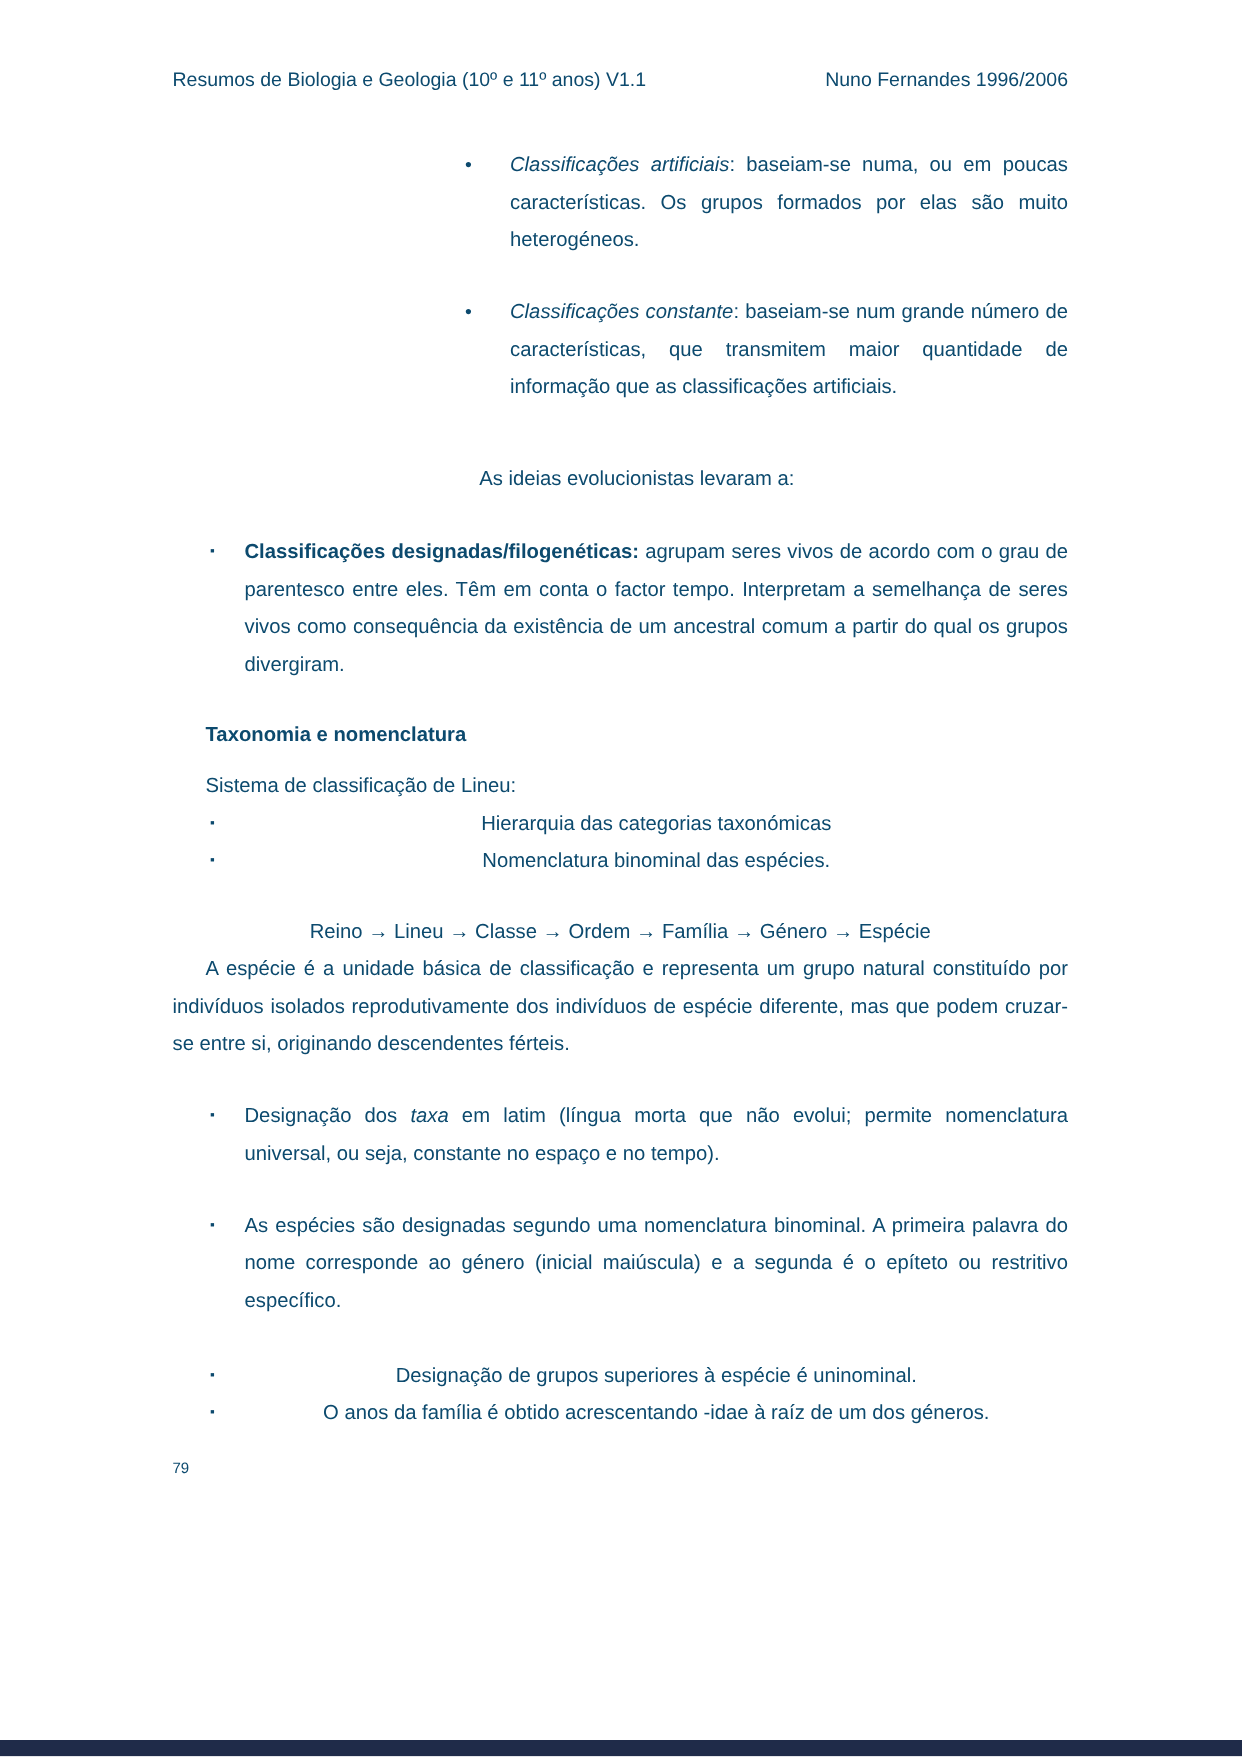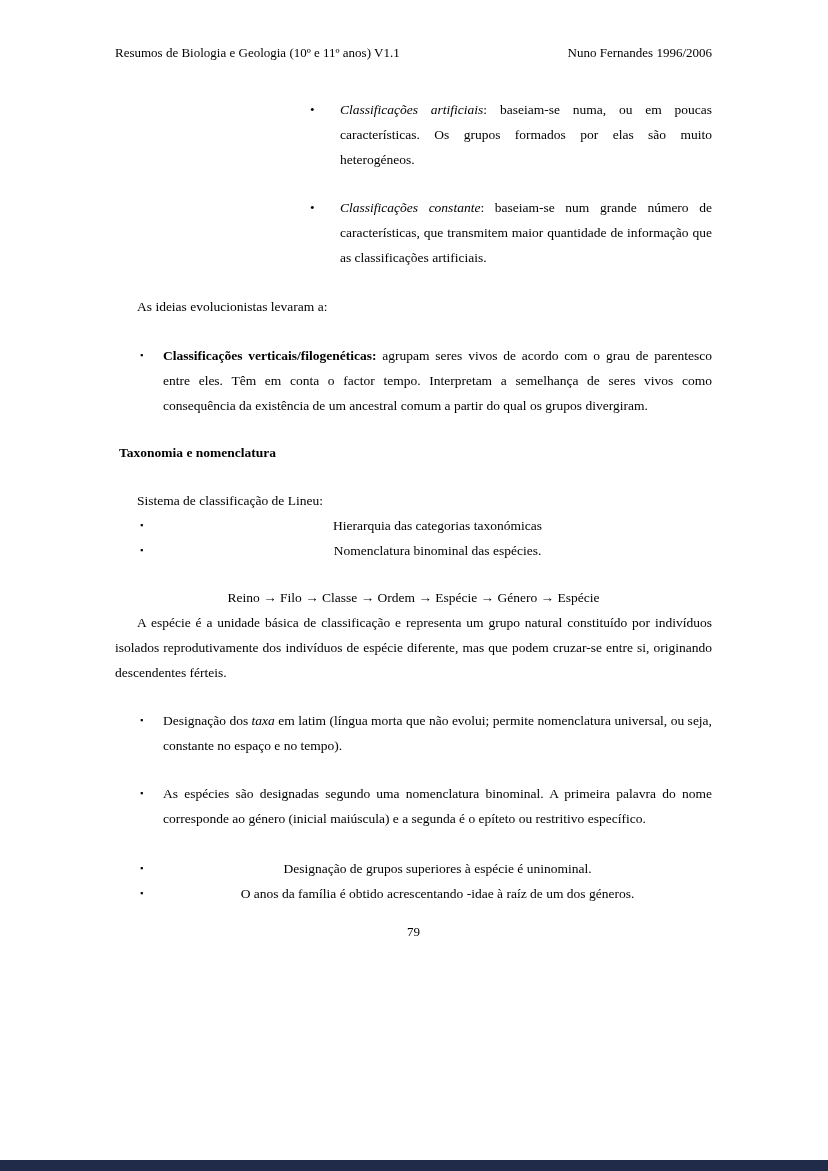--- a/index.html
+++ b/index.html
@@ -17,46 +17,46 @@
   .content{padding:0 116px 0 115px;box-sizing:border-box;}
   .doc-header{
     display:flex;justify-content:space-between;
     padding:45px 116px 0 115px;
     font-size:13px;line-height:16px;
   }
   .round-block{margin-left:195px;width:402px;display:flex;margin-top:36px;}
   .round-block + .round-block{margin-top:23px;}
   .round-bullet{width:30px;flex:0 0 30px;font-size:13px;}
   .round-text{flex:1;text-align:justify;}
-  .intro-line{margin-top:24px;text-indent:22px;}
+  .intro-line{margin-top:36px;text-indent:22px;text-align:center;}
   .sq-item{display:flex;margin-left:25px;}
   .sq-bullet{width:23px;flex:0 0 23px;font-size:9px;}
   .sq-text{flex:1;text-align:justify;}
   .sq-text.no-justify{text-align:center;}
   .vert-block{margin-top:24px;}
-  .heading{font-weight:700;margin-left:4px;margin-top:22px;}
-  .plain-line{margin-left:22px;margin-top:23px;}
+  .heading{font-weight:700;margin-left:22px;margin-top:22px;}
+  .plain-line{margin-left:22px;margin-top:9px;}
   .hierarchy{text-align:center;margin-top:22px;}
   .paragraph{text-align:justify;text-indent:22px;}
   .regras-item{margin-top:23px;}
   .regras-item.tight{margin-top:0;}
   .regras-gap{margin-top:25px;}
-  .page-number{text-align:center;margin-top:13px;font-size:13px;}
+  .page-number{text-align:left;margin-top:13px;font-size:10px;}
   .bottom-bar{
     position:absolute;left:0;bottom:0;
     width:828px;height:11px;
   }
   i{font-style:italic;}
   b{font-weight:700;}
   .bi{font-style:italic;font-weight:700;}
 </style>
 </head>
 <body>
 
-<div class="page" style="color: #000000; font-family: Liberation Serif, serif;">
+<div class="page" style="color: #0c4a6e;">
 
   <div class="doc-header">
     <span>Resumos de Biologia e Geologia (10º e 11º anos) V1.1</span>
     <span>Nuno Fernandes 1996/2006</span>
   </div>
 
   <div class="content">
 
     <div class="round-block">
       <span class="round-bullet">•</span>
@@ -65,38 +65,38 @@
 
     <div class="round-block">
       <span class="round-bullet">•</span>
       <div class="round-text"><i>Classificações constante</i><span>: baseiam-se num grande número de características, que transmitem maior quantidade de informação que as classificações artificiais.</span></div>
     </div>
 
     <div class="intro-line">As ideias evolucionistas levaram a:</div>
 
     <div class="sq-item vert-block">
       <span class="sq-bullet">▪</span>
-      <div class="sq-text"><b>Classificações verticais/filogenéticas:</b><span> agrupam seres vivos de acordo com o grau de parentesco entre eles. Têm em conta o factor tempo. Interpretam a semelhança de seres vivos como consequência da existência de um ancestral comum a partir do qual os grupos divergiram.</span></div>
+      <div class="sq-text"><b>Classificações designadas/filogenéticas:</b><span> agrupam seres vivos de acordo com o grau de parentesco entre eles. Têm em conta o factor tempo. Interpretam a semelhança de seres vivos como consequência da existência de um ancestral comum a partir do qual os grupos divergiram.</span></div>
     </div>
 
     <div class="heading">Taxonomia e nomenclatura</div>
 
     <div class="plain-line">Sistema de classificação de Lineu:</div>
 
     <div class="sq-item">
       <span class="sq-bullet">▪</span>
       <div class="sq-text no-justify">Hierarquia das categorias taxonómicas</div>
     </div>
     <div class="sq-item">
       <span class="sq-bullet">▪</span>
       <div class="sq-text no-justify">Nomenclatura binominal das espécies.</div>
     </div>
 
 
-    <div class="hierarchy">Reino → Filo → Classe → Ordem → Espécie → Género → Espécie</div>
+    <div class="hierarchy">Reino → Lineu → Classe → Ordem → Família → Género → Espécie</div>
 
     <div class="paragraph">A espécie é a unidade básica de classificação e representa um grupo natural constituído por indivíduos isolados reprodutivamente dos indivíduos de espécie diferente, mas que podem cruzar-se entre si, originando descendentes férteis.</div>
 
 
     <div class="sq-item regras-item">
       <span class="sq-bullet">▪</span>
       <div class="sq-text"><span>Designação dos </span><i>taxa</i><span> em latim (língua morta que não evolui; permite nomenclatura universal, ou seja, constante no espaço e no tempo).</span></div>
     </div>
 
     <div class="sq-item regras-item">

